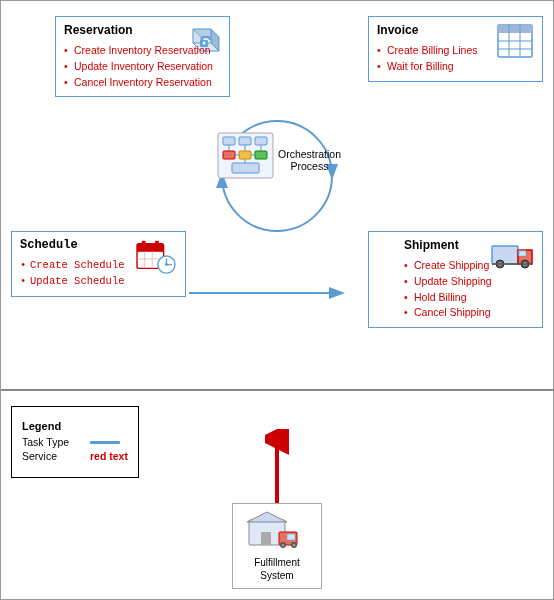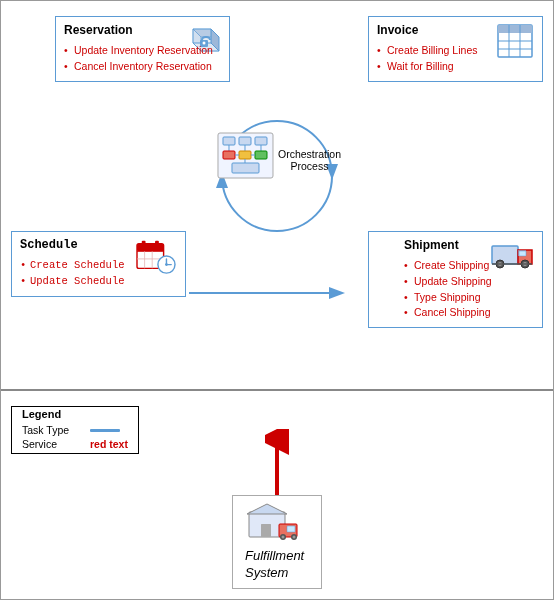--- a/index.html
+++ b/index.html
@@ -137,21 +137,21 @@
       justify-content: flex-start;
       padding: 10px;
     }
 
     
     .legend-box {
       position: absolute;
       left: 10px;
       top: 15px;
       border: 1.5px solid #000;
-      padding: 1px 10px;
+      padding: 13px 10px;
       background: #fff;
       font-size: 10.5px;
     }
 
     .legend-title {
       font-weight: bold;
       font-size: 11px;
       margin-bottom: 4px;
     }
 
@@ -263,20 +263,21 @@
           <polygon points="10,20 18,28 36,28 28,20 28,6 10,6" fill="#b8cce4" stroke="#5b9bd5" stroke-width="1" opacity="0.3"></polygon>
           <polygon points="10,20 18,28 36,28 28,20" fill="#dde8f4" stroke="#5b9bd5" stroke-width="1"></polygon>
 
           <rect x="17" y="17" width="8" height="7" rx="1" fill="#5b9bd5" opacity="0.9"></rect>
           <path d="M19,17 Q19,14 23,14 Q27,14 27,17" fill="none" stroke="#5b9bd5" stroke-width="2" opacity="0.9"></path>
           <circle cx="21" cy="20" r="1.5" fill="#fff"></circle>
         </svg>
       </div>
       <div class="box-title">Reservation</div>
       <ul>
+        <li>Create Inventory  Reservation</li>
         <li>Update Inventory  Reservation</li>
         <li>Cancel Inventory  Reservation</li>
       </ul>
     </div>
 
     <div class="process-box invoice-box">
       <div class="box-icon">
         
         <svg class="invoice-icon-svg" viewBox="0 0 38 36" xmlns="http://www.w3.org/2000/svg">
           <rect x="2" y="2" width="34" height="32" rx="1" fill="#fff" stroke="#5b9bd5" stroke-width="1.5"></rect>
@@ -401,21 +402,21 @@
           <circle cx="35" cy="26" r="4" fill="#555" stroke="#333" stroke-width="1"></circle>
           <circle cx="35" cy="26" r="2" fill="#999"></circle>
 
           <line x1="2" y1="26" x2="42" y2="26" stroke="#555" stroke-width="1.5"></line>
         </svg>
       </div>
       <div class="box-title">Shipment</div>
       <ul>
         <li>Create Shipping</li>
         <li>Update Shipping</li>
-        <li>Type Shipping</li>
+        <li>Hold Billing</li>
         <li>Cancel Shipping</li>
       </ul>
     </div>
 
   </div>
 
   <div class="bottom-section">
 
     <div class="legend-box">
       <div class="legend-title">Legend</div>
@@ -451,18 +452,18 @@
         <rect x="14" y="22" width="10" height="13" rx="0.5" fill="#aaa"></rect>
 
         <rect x="32" y="22" width="18" height="13" rx="1" fill="#e87060" stroke="#c00" stroke-width="1"></rect>
         <rect x="40" y="24" width="8" height="6" rx="0.5" fill="#c8e8ff" stroke="#5b9bd5" stroke-width="0.5"></rect>
 
         <circle cx="36" cy="35" r="3" fill="#555"></circle>
         <circle cx="36" cy="35" r="1.5" fill="#999"></circle>
         <circle cx="47" cy="35" r="3" fill="#555"></circle>
         <circle cx="47" cy="35" r="1.5" fill="#999"></circle>
       </svg>
-      <div class="fulfillment-label" style="font-size:13px; color:#000; text-align:left; line-height:1.3;font-style:italic;">Fulfillment<br>System</div>
+      <div class="fulfillment-label" style="font-size:10px; color:#000; text-align:center; line-height:1.3;">Fulfillment<br>System</div>
     </div>
 
   </div>
 
 </div>
 
 </body></html>

